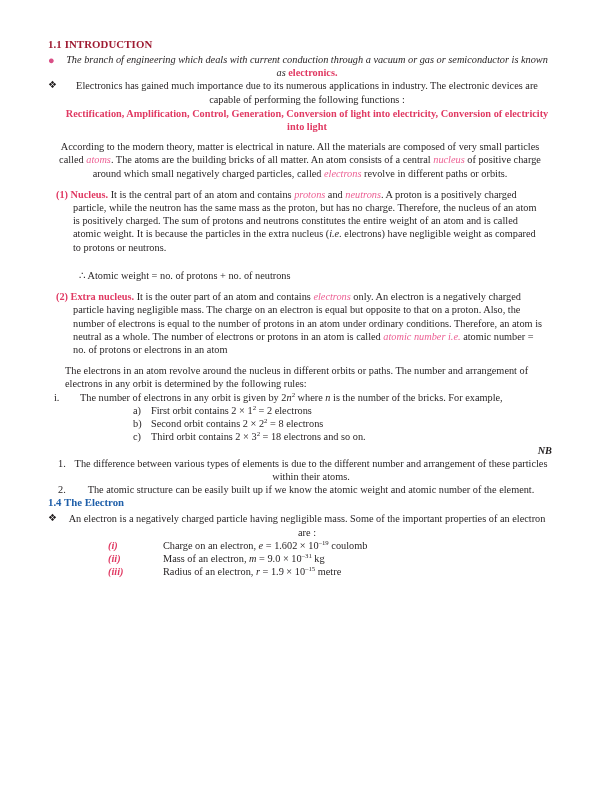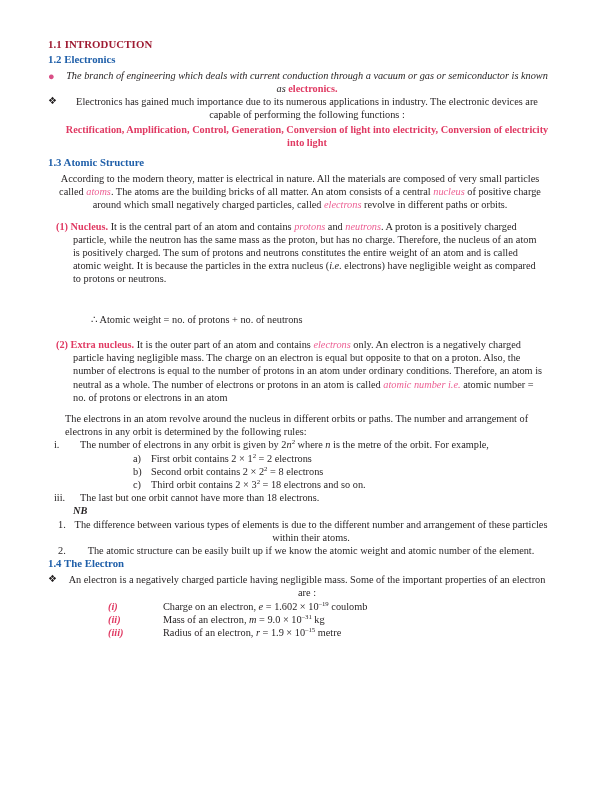--- a/index.html
+++ b/index.html
@@ -75,21 +75,21 @@
     margin: 0;
     text-align: center;
   }
   .hang-2 {
     margin: 8px;
     padding-left: 17px;
     text-indent: -17px;
   }
   .indent-17 { padding-left: 17px; margin: 0; }
   .therefore-line {
-    margin: 12px;
+    margin: 0;
     padding-left: 31px;
   }
   .gap-sm { height: 7px; }
 
   
   .rlist { margin: 0; padding: 0; }
   .rrow {
     display: flex;
     align-items: flex-start;
   }
@@ -106,20 +106,21 @@
   .abrow { display: flex; align-items: flex-start; }
   .abrow .abmark { flex: 0 0 auto; width: 18px; }
   .abrow .abtext { flex: 1 1 auto; }
 
   
   .nb-title {
     font-weight: bold;
     font-style: italic;
     margin: 0;
     padding-left: 25px;
+    text-align: right;
   }
   .nlist { margin: 0; padding: 0; }
   .nrow { display: flex; align-items: flex-start; }
   .nrow .nmark {
     flex: 0 0 auto;
     width: 22px;
     padding-left: 10px;
     box-sizing: border-box;
   }
   .nrow .ntext { flex: 1 1 auto; text-align: center; }
@@ -130,78 +131,72 @@
   .prow .pmark { flex: 0 0 auto; width: 55px; }
   .prow .ptext { flex: 1 1 auto; }
 </style>
 </head>
 <body>
 
 <div class="page">
 
   <div class="h-maroon">1.1 INTRODUCTION</div>
 
-  <div class="h-blue">1.2 Electronics</div>
 
   <div class="brow">
     <span class="bullet dot-bullet">●</span>
     <span class="btext it"><span>The branch of engineering which deals with current conduction through a vacuum or gas or semiconductor is known as </span><span class="crimson-b" style="font-style:normal;">electronics.</span></span>
   </div>
 
   <div class="brow">
     <span class="bullet flower-bullet">❖</span>
     <span class="btext">
       <span>Electronics has gained much importance due to its numerous applications in industry. The electronic devices are capable of performing the following functions :</span>
       <div class="crimson-b" style="margin-top:1px;">Rectification, Amplification, Control, Generation, Conversion of light into electricity, Conversion of electricity into light</div>
     </span>
   </div>
 
   <div class="gap-sm"></div>
 
-  <div class="h-blue">1.3 Atomic Structure</div>
 
   <p class="body"><span>According to the modern theory, matter is electrical in nature. All the materials are composed of very small particles called </span><span class="magenta-i">atoms</span><span>. The atoms are the building bricks of all matter. An atom consists of a central </span><span class="magenta-i">nucleus</span><span> of positive charge around which small negatively charged particles, called </span><span class="magenta-i">electrons</span><span> revolve in different paths or orbits.</span></p>
 
   <p class="hang-2"><span class="crimson-b">(1) Nucleus.</span><span> It is the central part of an atom and contains </span><span class="magenta-i">protons</span><span> and </span><span class="magenta-i">neutrons</span><span>. A proton is a positively charged particle, while the neutron has the same mass as the proton, but has no charge. Therefore, the nucleus of an atom is positively charged. The sum of protons and neutrons constitutes the entire weight of an atom and is called atomic weight. It is because the particles in the extra nucleus (</span><span class="it">i.e.</span><span> electrons) have negligible weight as compared to protons or neutrons.</span></p>
 
   <div class="gap-sm"></div>
 
   <p class="therefore-line">∴ Atomic weight = no. of protons + no. of neutrons</p>
 
   <p class="hang-2"><span class="crimson-b">(2) Extra nucleus.</span><span> It is the outer part of an atom and contains </span><span class="magenta-i">electrons</span><span> only. An electron is a negatively charged particle having negligible mass. The charge on an electron is equal but opposite to that on a proton. Also, the number of electrons is equal to the number of protons in an atom under ordinary conditions. Therefore, an atom is neutral as a whole. The number of electrons or protons in an atom is called </span><span class="magenta-i">atomic number i.e.</span><span> atomic number = no. of protons or electrons in an atom</span></p>
 
   <p class="indent-17">The electrons in an atom revolve around the nucleus in different orbits or paths. The number and arrangement of electrons in any orbit is determined by the following rules:</p>
 
   <div class="rlist">
 
     <div class="rrow">
       <span class="rmark">i.</span>
-      <span class="rtext"><span>The number of electrons in any orbit is given by 2</span><span class="it">n</span><sup>2</sup><span> where </span><span class="it">n</span><span> is the metre of the orbit. For example,</span></span>
+      <span class="rtext"><span>The number of electrons in any orbit is given by 2</span><span class="it">n</span><sup>2</sup><span> where </span><span class="it">n</span><span> is the number of the bricks. For example,</span></span>
     </div>
 
     <div class="ablist">
       <div class="abrow">
         <span class="abmark">a)</span>
         <span class="abtext"><span>First orbit contains 2 × 1</span><sup>2</sup><span> = 2 electrons</span></span>
       </div>
       <div class="abrow">
         <span class="abmark">b)</span>
         <span class="abtext"><span>Second orbit contains 2 × 2</span><sup>2</sup><span> = 8 electrons</span></span>
       </div>
       <div class="abrow">
         <span class="abmark">c)</span>
         <span class="abtext"><span>Third orbit contains 2 × 3</span><sup>2</sup><span> = 18 electrons and so on.</span></span>
       </div>
     </div>
 
 
-    <div class="rrow">
-      <span class="rmark">iii.</span>
-      <span class="rtext">The last but one orbit cannot have more than 18 electrons.</span>
-    </div>
   </div>
 
   <div class="nb-title">NB</div>
 
   <div class="nlist">
     <div class="nrow">
       <span class="nmark">1.</span>
       <span class="ntext">The difference between various types of elements is due to the different number and arrangement of these particles within their atoms.</span>
     </div>
     <div class="nrow">

